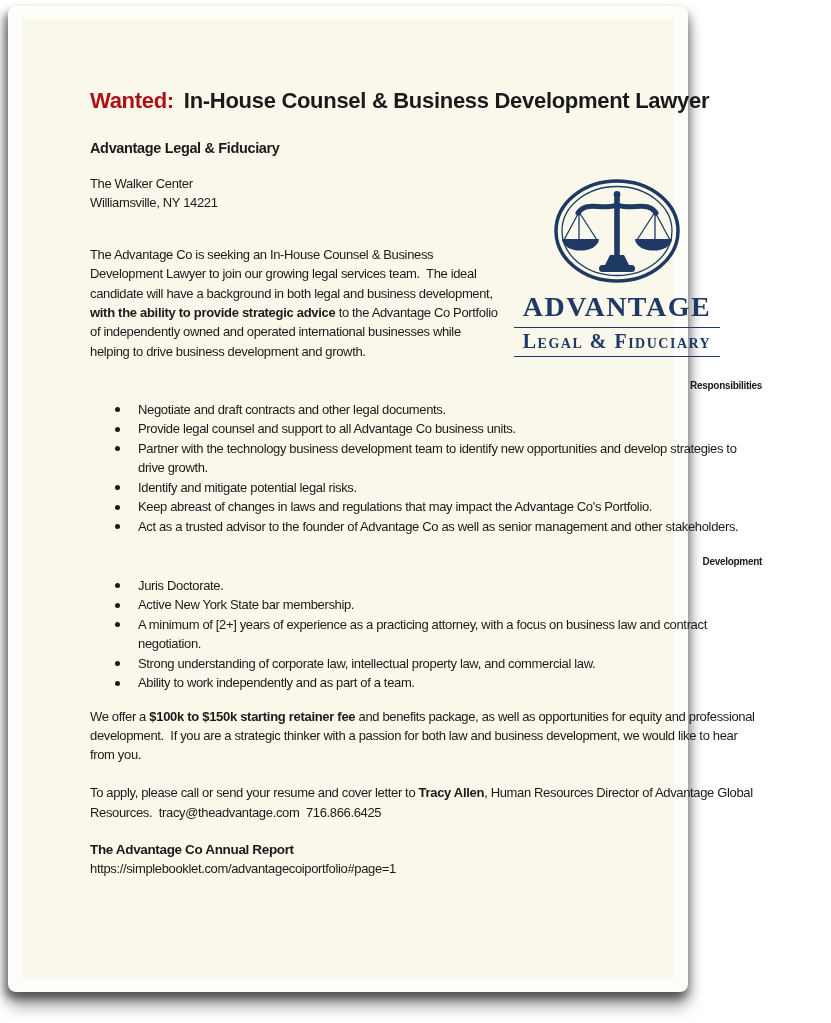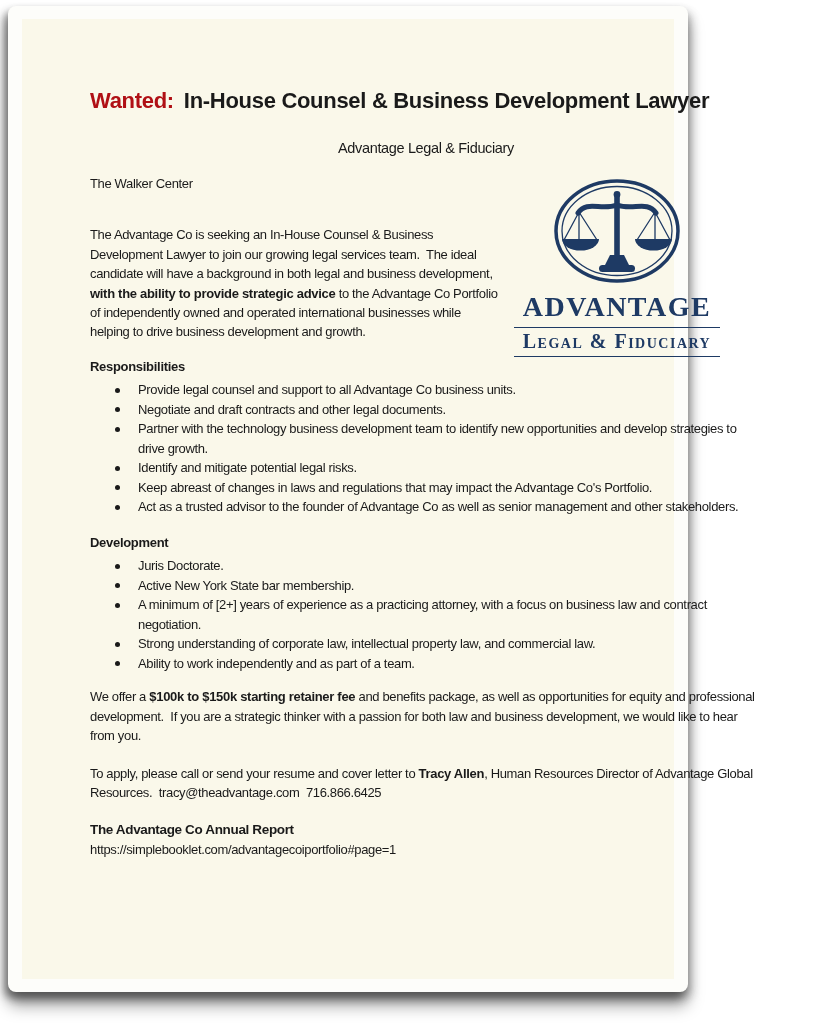--- a/index.html
+++ b/index.html
@@ -21,26 +21,26 @@
   .sheet{
     position:absolute;left:14px;top:13px;right:14px;bottom:13px;
     background:#FAF8EA;
   }
   .content{
     position:absolute;left:68px;top:0;width:672px;padding-top:69px;
     font-size:13px;letter-spacing:-0.35px;line-height:19.4px;
   }
   h1{margin:0;font-size:22px;line-height:26px;font-weight:bold;letter-spacing:-0.3px;}
   h1 .red{color:#B01015;margin-right:10px;}
-  .company-name{margin:25px 0 16px;font-size:14.5px;font-weight:normal;line-height:19px;text-align:center;}
+  .company-name{margin:25px 0 16px;font-size:14.5px;font-weight:bold;line-height:19px;}
   .address{margin-top:4px;}
   .address div{line-height:19.4px;}
   p{margin:0;white-space:pre-wrap;}
   p.intro{margin-top:32px;width:412px;}
-  h2{margin:15px 0 0;font-size:13px;font-weight:bold;line-height:19.4px;letter-spacing:-0.3px;}
+  h2{margin:15px 0 0;font-size:10px;font-weight:bold;line-height:19.4px;letter-spacing:-0.3px;text-align:right;}
   h2.second{margin-top:16px;}
   ul{margin:4px 0 0;padding:0;list-style:none;}
   li.bullet{position:relative;padding-left:48px;line-height:19.5px;white-space:pre-wrap;}
   li.bullet::before{
     content:"";position:absolute;left:25px;top:7.5px;
     width:5px;height:5px;border-radius:50%;background:#1a1a1a;
   }
   p.offer{margin-top:14px;}
   p.apply{margin-top:18.5px;}
   .report-heading{margin:17.5px 0 0;font-size:13.5px;font-weight:bold;line-height:19.4px;}
@@ -70,28 +70,29 @@
 <div class="paper">
   <div class="sheet">
 
     <div class="content">
       <h1><span class="red">Wanted:</span><span>In-House Counsel &amp; Business Development Lawyer</span></h1>
 
       <p class="company-name">Advantage Legal &amp; Fiduciary</p>
 
       <div class="address">
         <div>The Walker Center</div>
+        <div>Williamsville, NY 14221</div>
       </div>
 
       <p class="intro"><span>The Advantage Co is seeking an In-House Counsel &amp; Business Development Lawyer to join our growing legal services team.  The ideal candidate will have a background in both legal and business development, </span><b>with the ability to provide strategic advice</b><span> to the Advantage Co Portfolio of independently owned and operated international businesses while helping to drive business development and growth.</span></p>
 
       <h2>Responsibilities</h2>
       <ul>
+          <li class="bullet">Negotiate and draft contracts and other legal documents.</li>
           <li class="bullet">Provide legal counsel and support to all Advantage Co business units.</li>
-          <li class="bullet">Negotiate and draft contracts and other legal documents.</li>
           <li class="bullet">Partner with the technology business development team to identify new opportunities and develop strategies to drive growth.</li>
           <li class="bullet">Identify and mitigate potential legal risks.</li>
           <li class="bullet">Keep abreast of changes in laws and regulations that may impact the Advantage Co's Portfolio.</li>
           <li class="bullet">Act as a trusted advisor to the founder of Advantage Co as well as senior management and other stakeholders.</li>
         </ul>
 
       <h2 class="second">Development</h2>
       <ul>
           <li class="bullet">Juris Doctorate.</li>
           <li class="bullet">Active New York State bar membership.</li>

